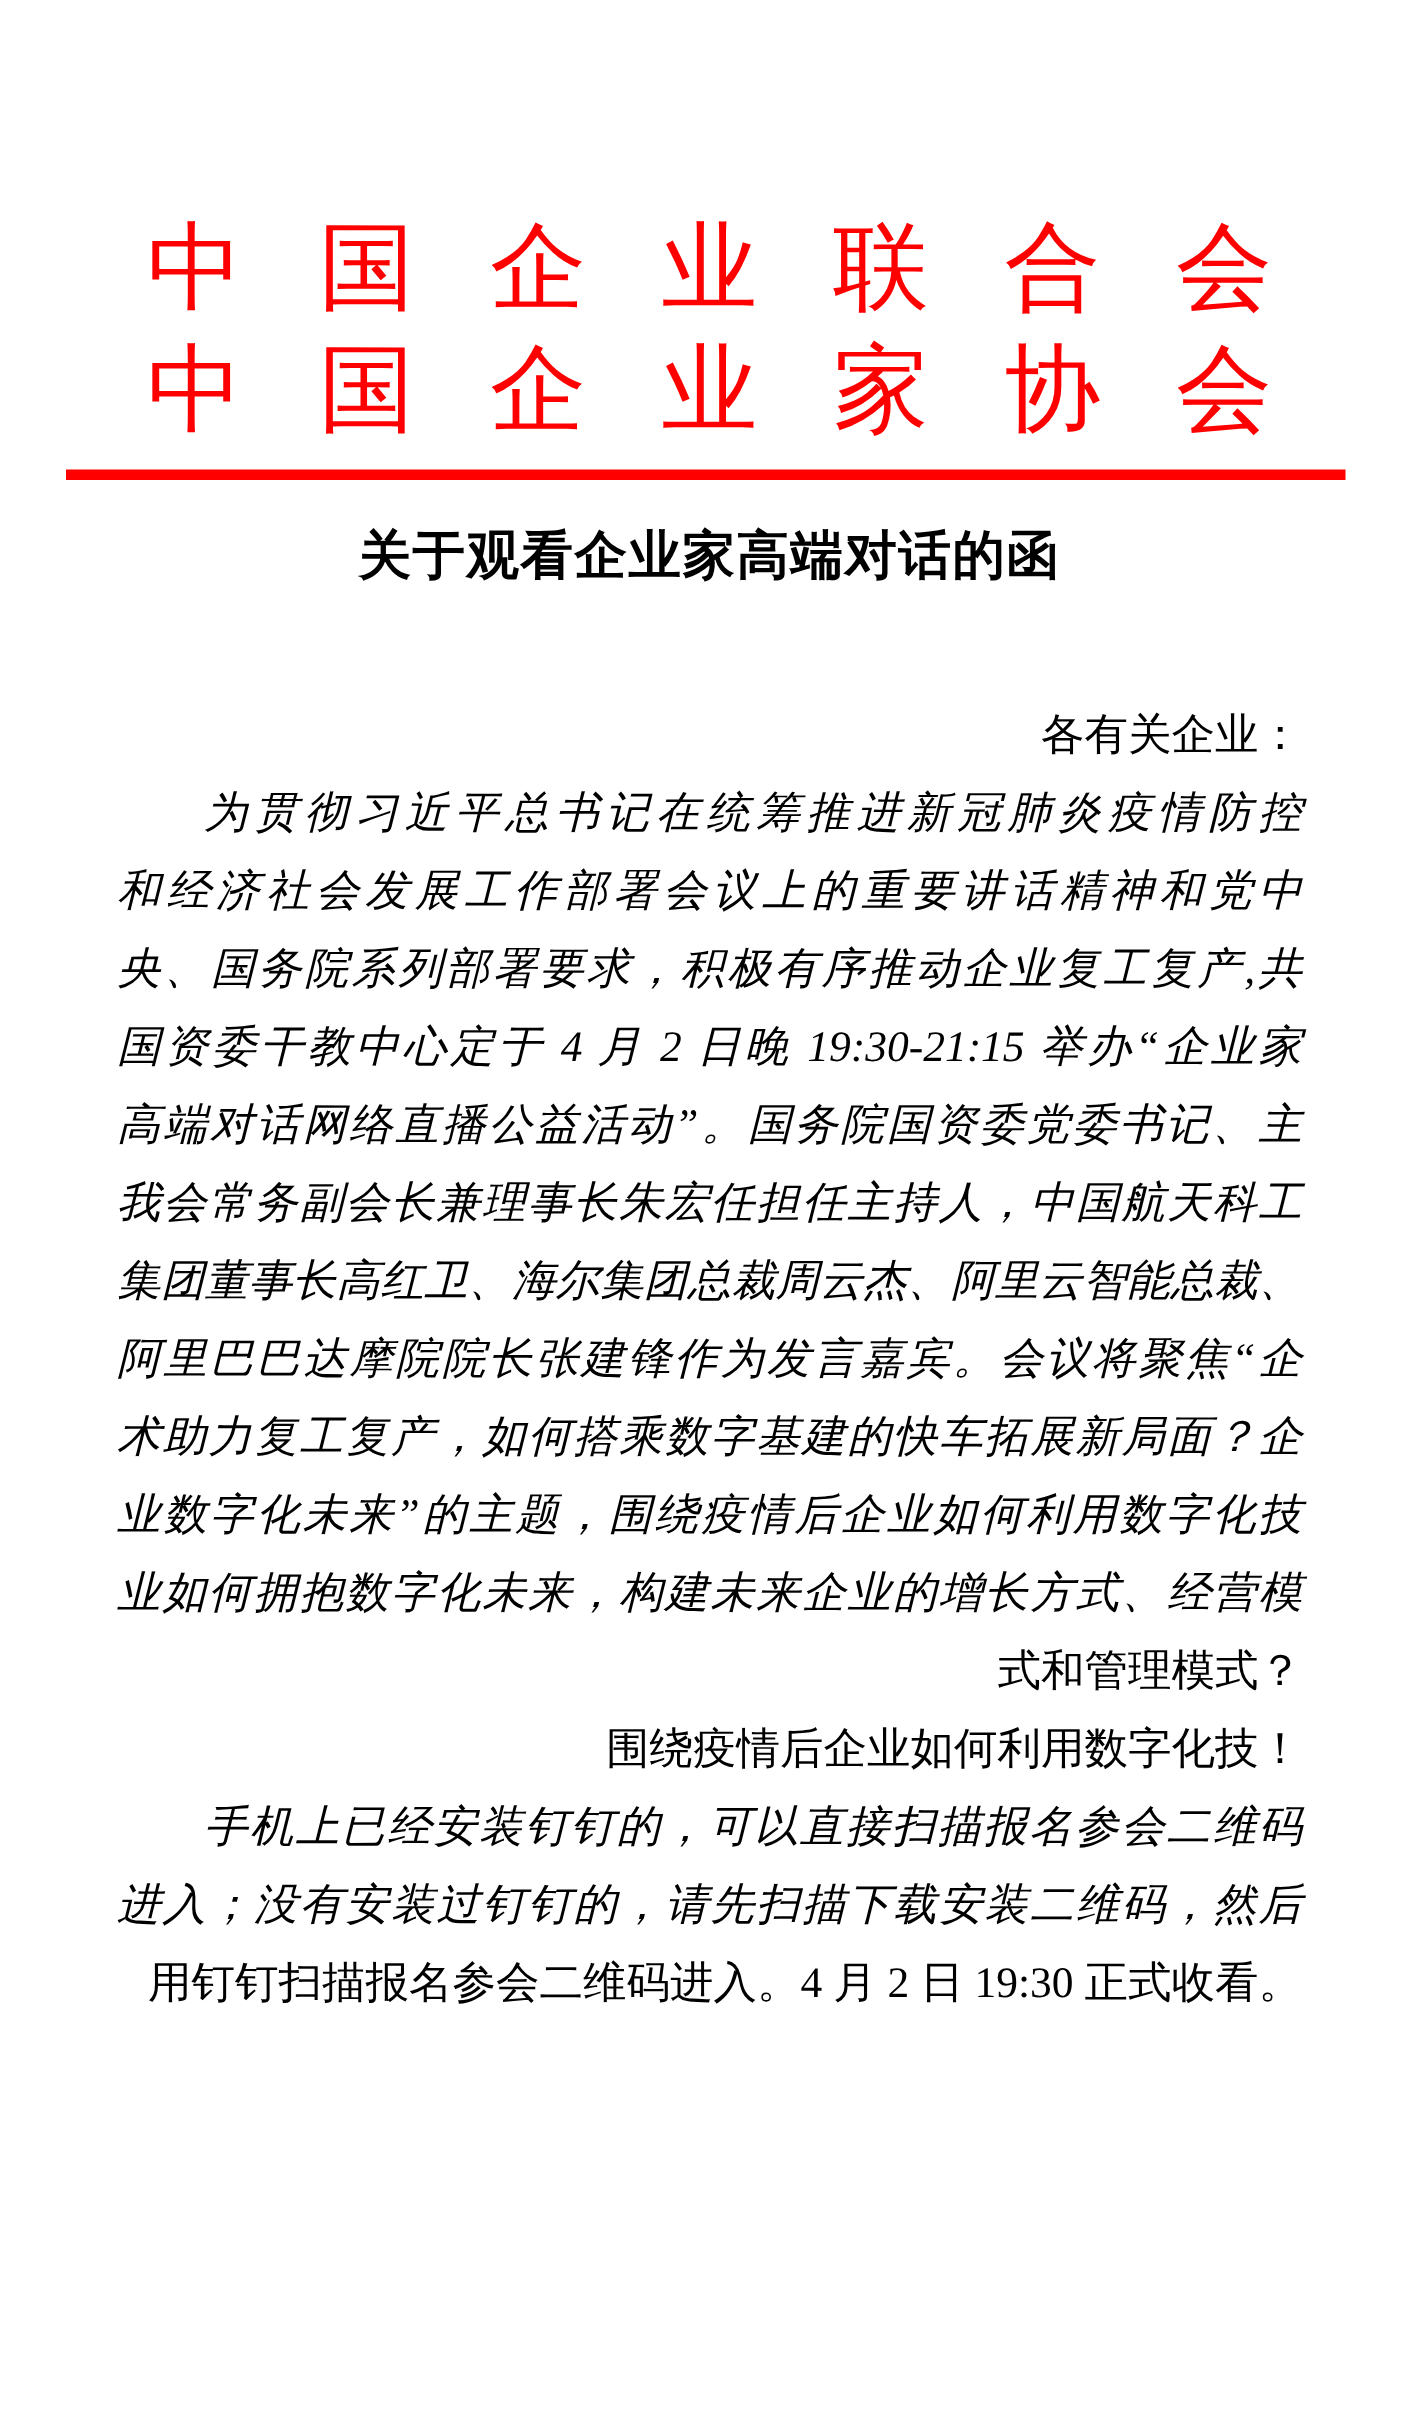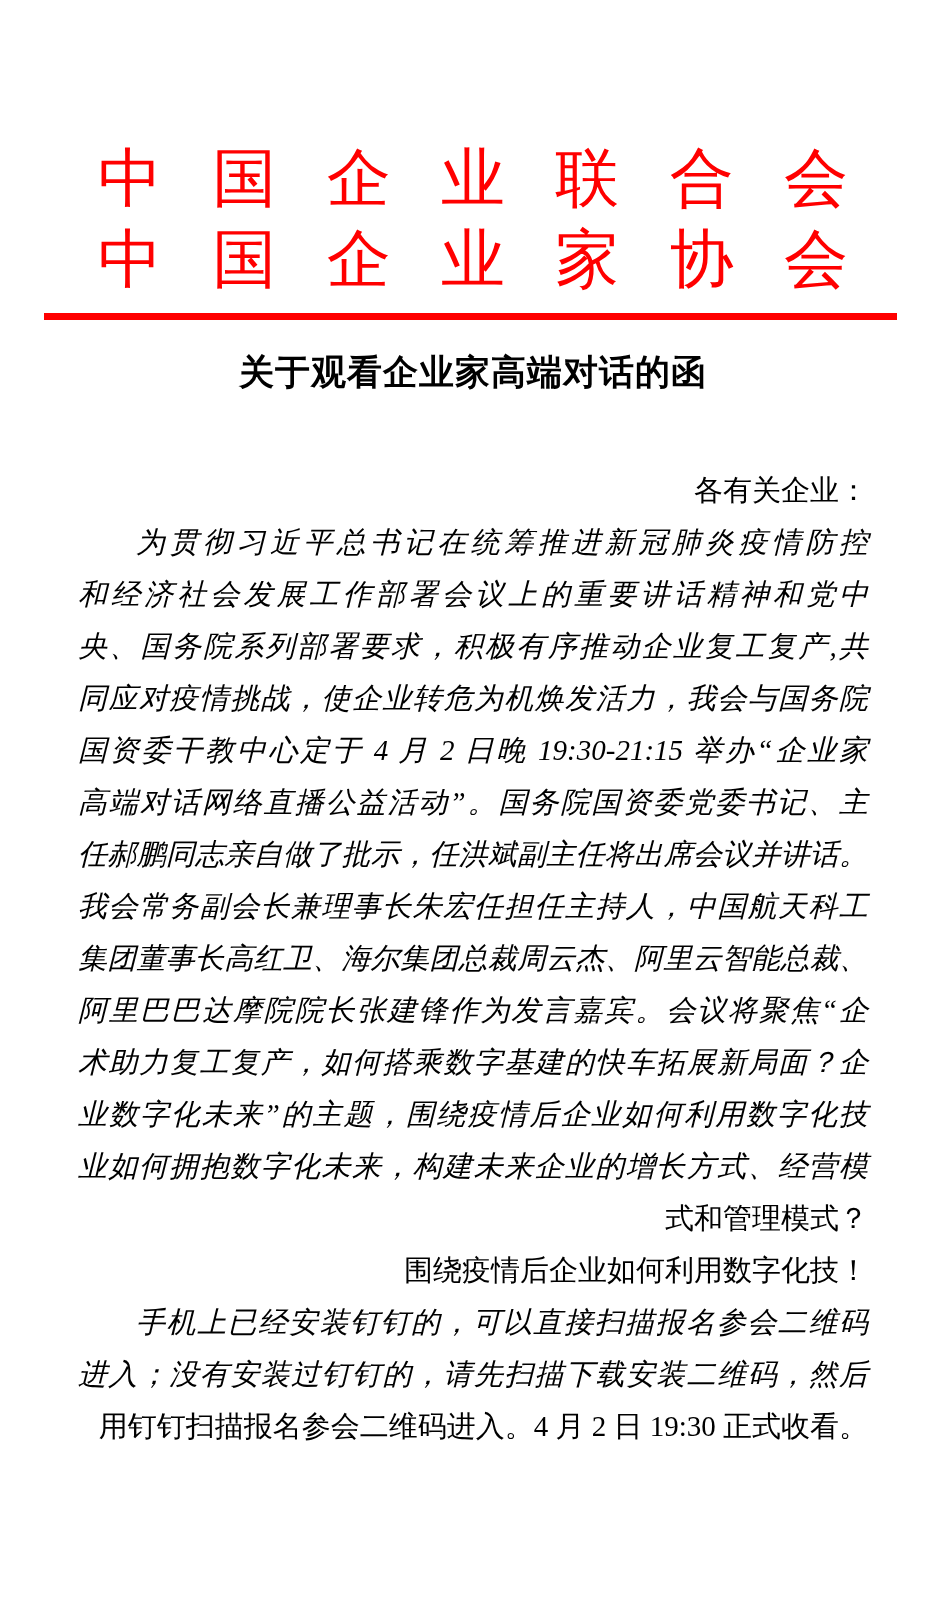--- a/index.html
+++ b/index.html
@@ -31,21 +31,21 @@
   .lh-row span { display: inline-block; }
   .red-rule {
     width: 853px;
     height: 7px;
     margin: 13px 0 0 44px;
     background: var(--accent, #ff0000);
   }
   
   .doc-title {
     margin-top: 31px;
-    font-family: Liberation Serif, serif;
+    font-family: Liberation Mono, monospace;
     font-weight: bold;
     font-size: 35px;
     line-height: 44px;
     text-align: center;
     letter-spacing: 1px;
   }
   
   .letter-body {
     width: 790px;
     margin: 69px auto 0 auto;
@@ -91,24 +91,22 @@
   <div class="red-rule"></div>
 
   <div class="doc-title">关于观看企业家高端对话的函</div>
 
   <div class="letter-body">
     <div class="salutation">各有关企业：</div>
 
   <div class="line indent fill">为贯彻习近平总书记在统筹推进新冠肺炎疫情防控</div>
       <div class="line fill">和经济社会发展工作部署会议上的重要讲话精神和党中</div>
       <div class="line fill">央、国务院系列部署要求，积极有序推动企业复工复产,共</div>
-      <div class="line fill">同应对疫情挑战，使企业转危为机焕发活力，我会与国务院</div>
       <div class="line fill">国资委干教中心定于 4 月 2 日晚 19:30-21:15 举办“企业家</div>
       <div class="line fill">高端对话网络直播公益活动”。国务院国资委党委书记、主</div>
-      <div class="line fill">任郝鹏同志亲自做了批示，任洪斌副主任将出席会议并讲话。</div>
       <div class="line fill">我会常务副会长兼理事长朱宏任担任主持人，中国航天科工</div>
       <div class="line fill">集团董事长高红卫、海尔集团总裁周云杰、阿里云智能总裁、</div>
       <div class="line fill">阿里巴巴达摩院院长张建锋作为发言嘉宾。会议将聚焦“企</div>
       <div class="line fill">术助力复工复产，如何搭乘数字基建的快车拓展新局面？企</div>
       <div class="line fill">业数字化未来”的主题，围绕疫情后企业如何利用数字化技</div>
       <div class="line fill">业如何拥抱数字化未来，构建未来企业的增长方式、经营模</div>
       <div class="line last">式和管理模式？</div>
       <div class="line indent last">围绕疫情后企业如何利用数字化技！</div>
       <div class="line indent fill">手机上已经安装钉钉的，可以直接扫描报名参会二维码</div>
       <div class="line fill">进入；没有安装过钉钉的，请先扫描下载安装二维码，然后</div>

